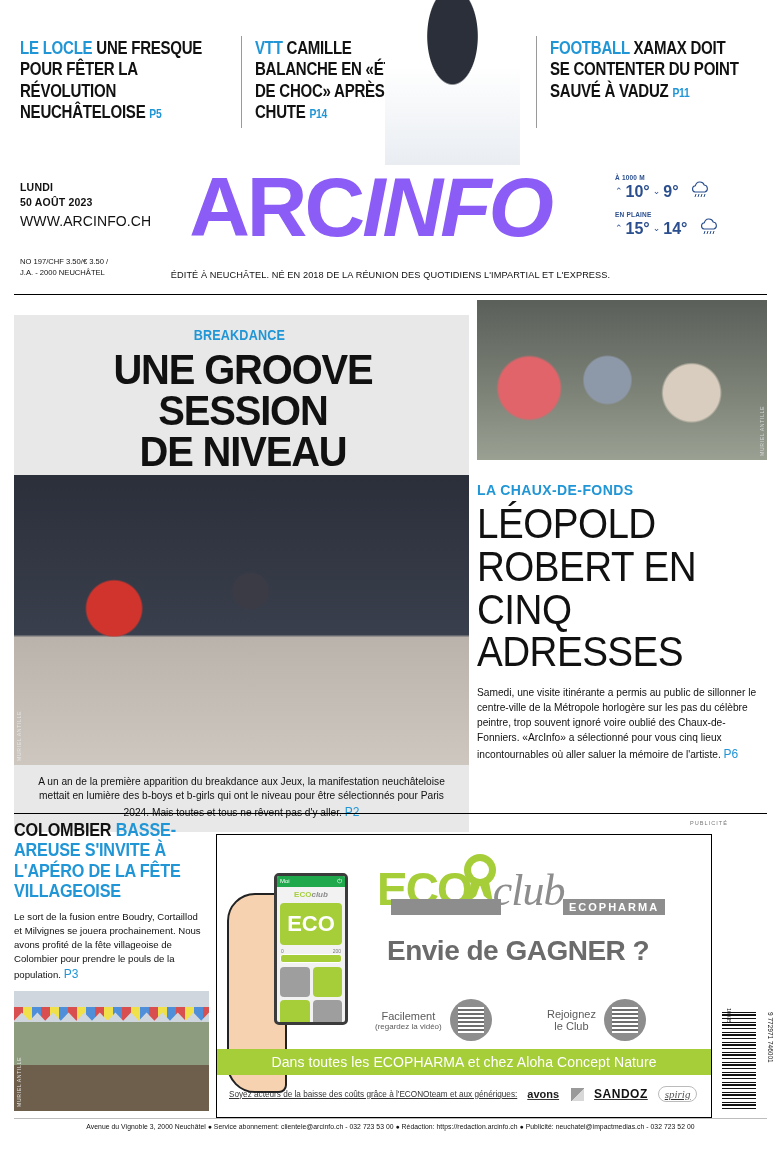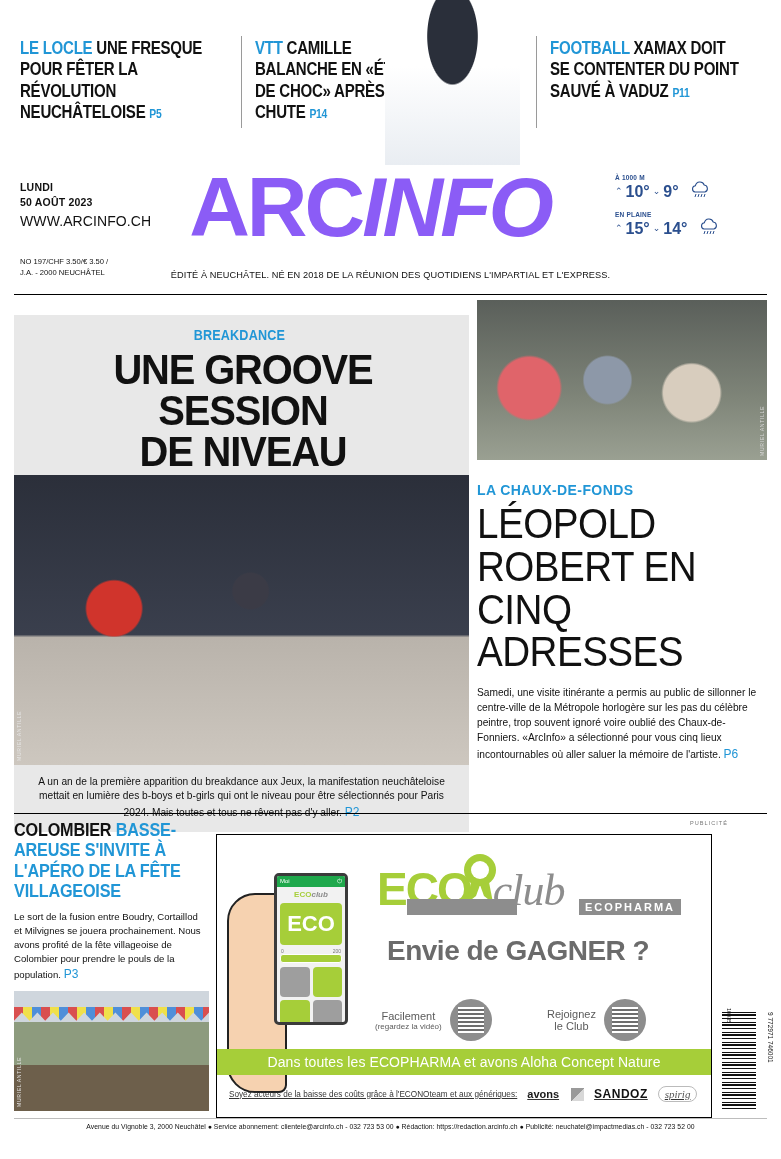--- a/index.html
+++ b/index.html
@@ -459,21 +459,21 @@
         <span style="margin:0 -10px 0 -14px;">
           <svg width="46" height="54" viewBox="0 0 46 54">
             <circle cx="23" cy="19" r="16" fill="#a6ce39"></circle>
             <circle cx="23" cy="19" r="9" fill="#ffffff"></circle>
             <path d="M14 31 L10 52 L19 45 L23 34 Z" fill="#a6ce39"></path>
             <path d="M32 31 L36 52 L27 45 L23 34 Z" fill="#a6ce39"></path>
           </svg>
         </span>
         <span class="club-word">club</span>
       </div>
-      <div style="margin-top:-14px;margin-left:14px;display:flex;justify-content:center;">
+      <div style="margin-top:-14px;margin-left:14px;display:flex;">
         <span style="display:inline-block;width:110px;height:16px;background:#8d8d8d;"></span>
         <span class="ecopharma-bar" style="margin-left:62px;">ECOPHARMA</span>
       </div>
     </div>
 
     <div class="ad-head">Envie de GAGNER ?</div>
 
     <div class="ad-cta cta-left">
       <div class="cta-txt">
         <div class="cta-t1">Facilement</div>
@@ -483,21 +483,21 @@
     </div>
 
     <div class="ad-cta cta-right">
       <div class="cta-txt">
         <div class="cta-t1">Rejoignez</div>
         <div class="cta-t1">le Club</div>
       </div>
       <div class="qr"></div>
     </div>
 
-    <div class="ad-green-bar">Dans toutes les ECOPHARMA et avons Aloha Concept Nature</div>
+    <div class="ad-green-bar">Dans toutes les ECOPHARMA et chez Aloha Concept Nature</div>
 
     <div class="ad-foot">
       <span>Soyez acteurs de la baisse des coûts grâce à l'ECONOteam et aux génériques:</span>
       <span class="brand">avons</span>
       <span class="brand-mepha-sq"></span>
       <span class="brand-sandoz">SANDOZ</span>
       <span class="brand-spirig"><span>spirig</span></span>
     </div>
   </div>
 

